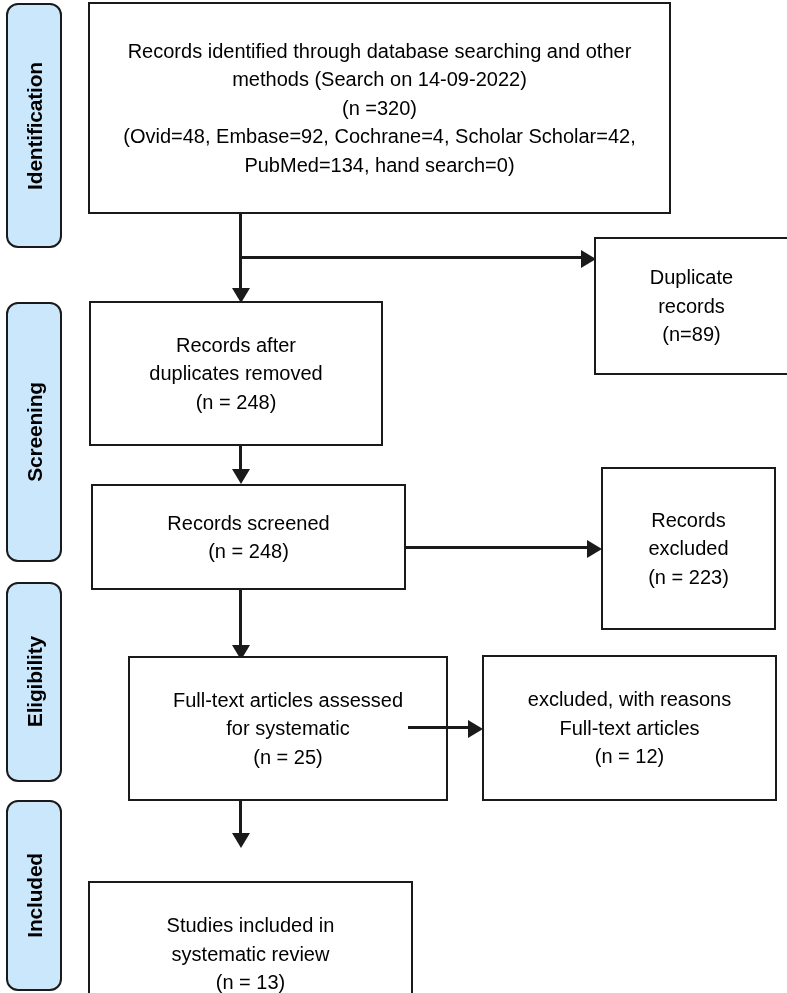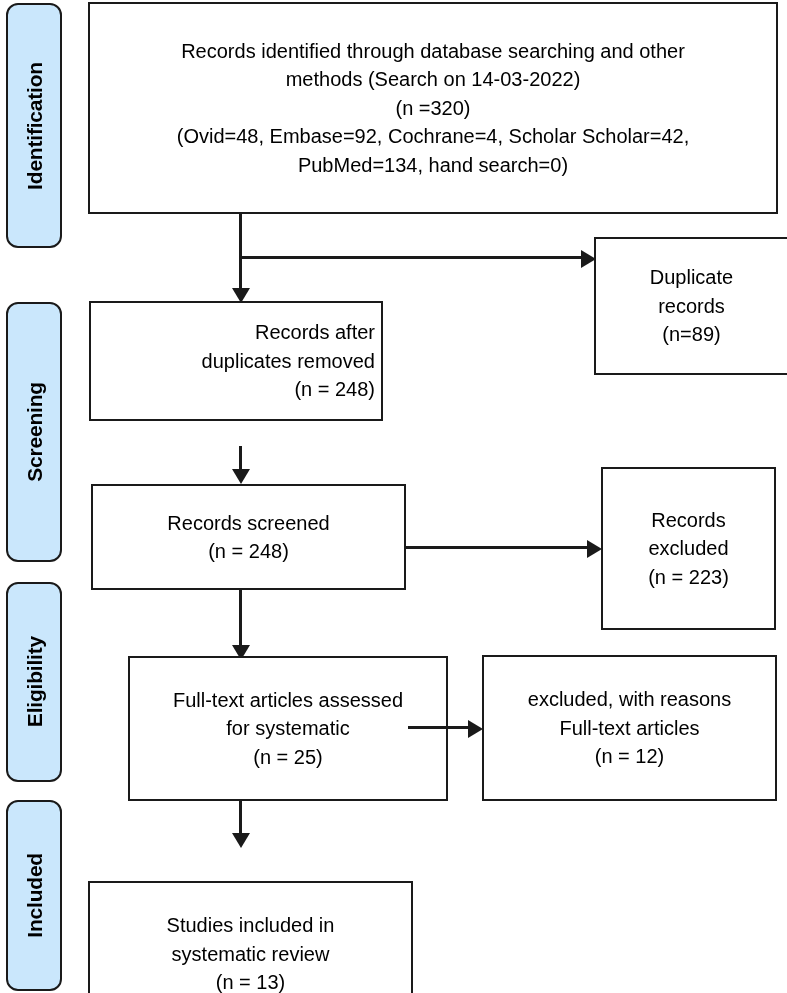--- a/index.html
+++ b/index.html
@@ -105,41 +105,41 @@
   </div>
 
   <div class="stage" style="top:582px; height:200px;">
     <span class="stage-label">Eligibility</span>
   </div>
 
   <div class="stage" style="top:800px; height:191px;">
     <span class="stage-label">Included</span>
   </div>
 
-  <div class="box" style="left:88px; top:2px; width:690px; height:212px;">
+  <div class="box" style="left:88px; top:2px; width:583px; height:212px;">
     <div class="line">Records identified through database searching and other</div>
-    <div class="line">methods (Search on 14-03-2022)</div>
+    <div class="line">methods (Search on 14-09-2022)</div>
     <div class="line">(n =320)</div>
     <div class="line">(Ovid=48, Embase=92, Cochrane=4, Scholar Scholar=42,</div>
     <div class="line">PubMed=134, hand search=0)</div>
   </div>
 
   <div class="vline" style="left:239px; top:214px; height:80px;"></div>
   <div class="arrow-down" style="left:232px; top:288px;"></div>
 
   <div class="hline" style="left:239px; top:256px; width:352px;"></div>
   <div class="arrow-right" style="left:581px; top:250px;"></div>
 
   <div class="box" style="left:594px; top:237px; width:195px; height:138px;">
     <div class="line">Duplicate</div>
     <div class="line">records</div>
     <div class="line">(n=89)</div>
   </div>
 
-  <div class="box" style="left:89px; top:301px; width:294px; height:120px;align-items:flex-end;">
+  <div class="box" style="left:89px; top:301px; width:294px; height:145px;">
     <div class="line">Records after</div>
     <div class="line">duplicates removed</div>
     <div class="line">(n = 248)</div>
   </div>
 
   <div class="vline" style="left:239px; top:446px; height:28px;"></div>
   <div class="arrow-down" style="left:232px; top:469px;"></div>
 
   <div class="box" style="left:91px; top:484px; width:315px; height:106px;">
     <div class="line">Records screened</div>

